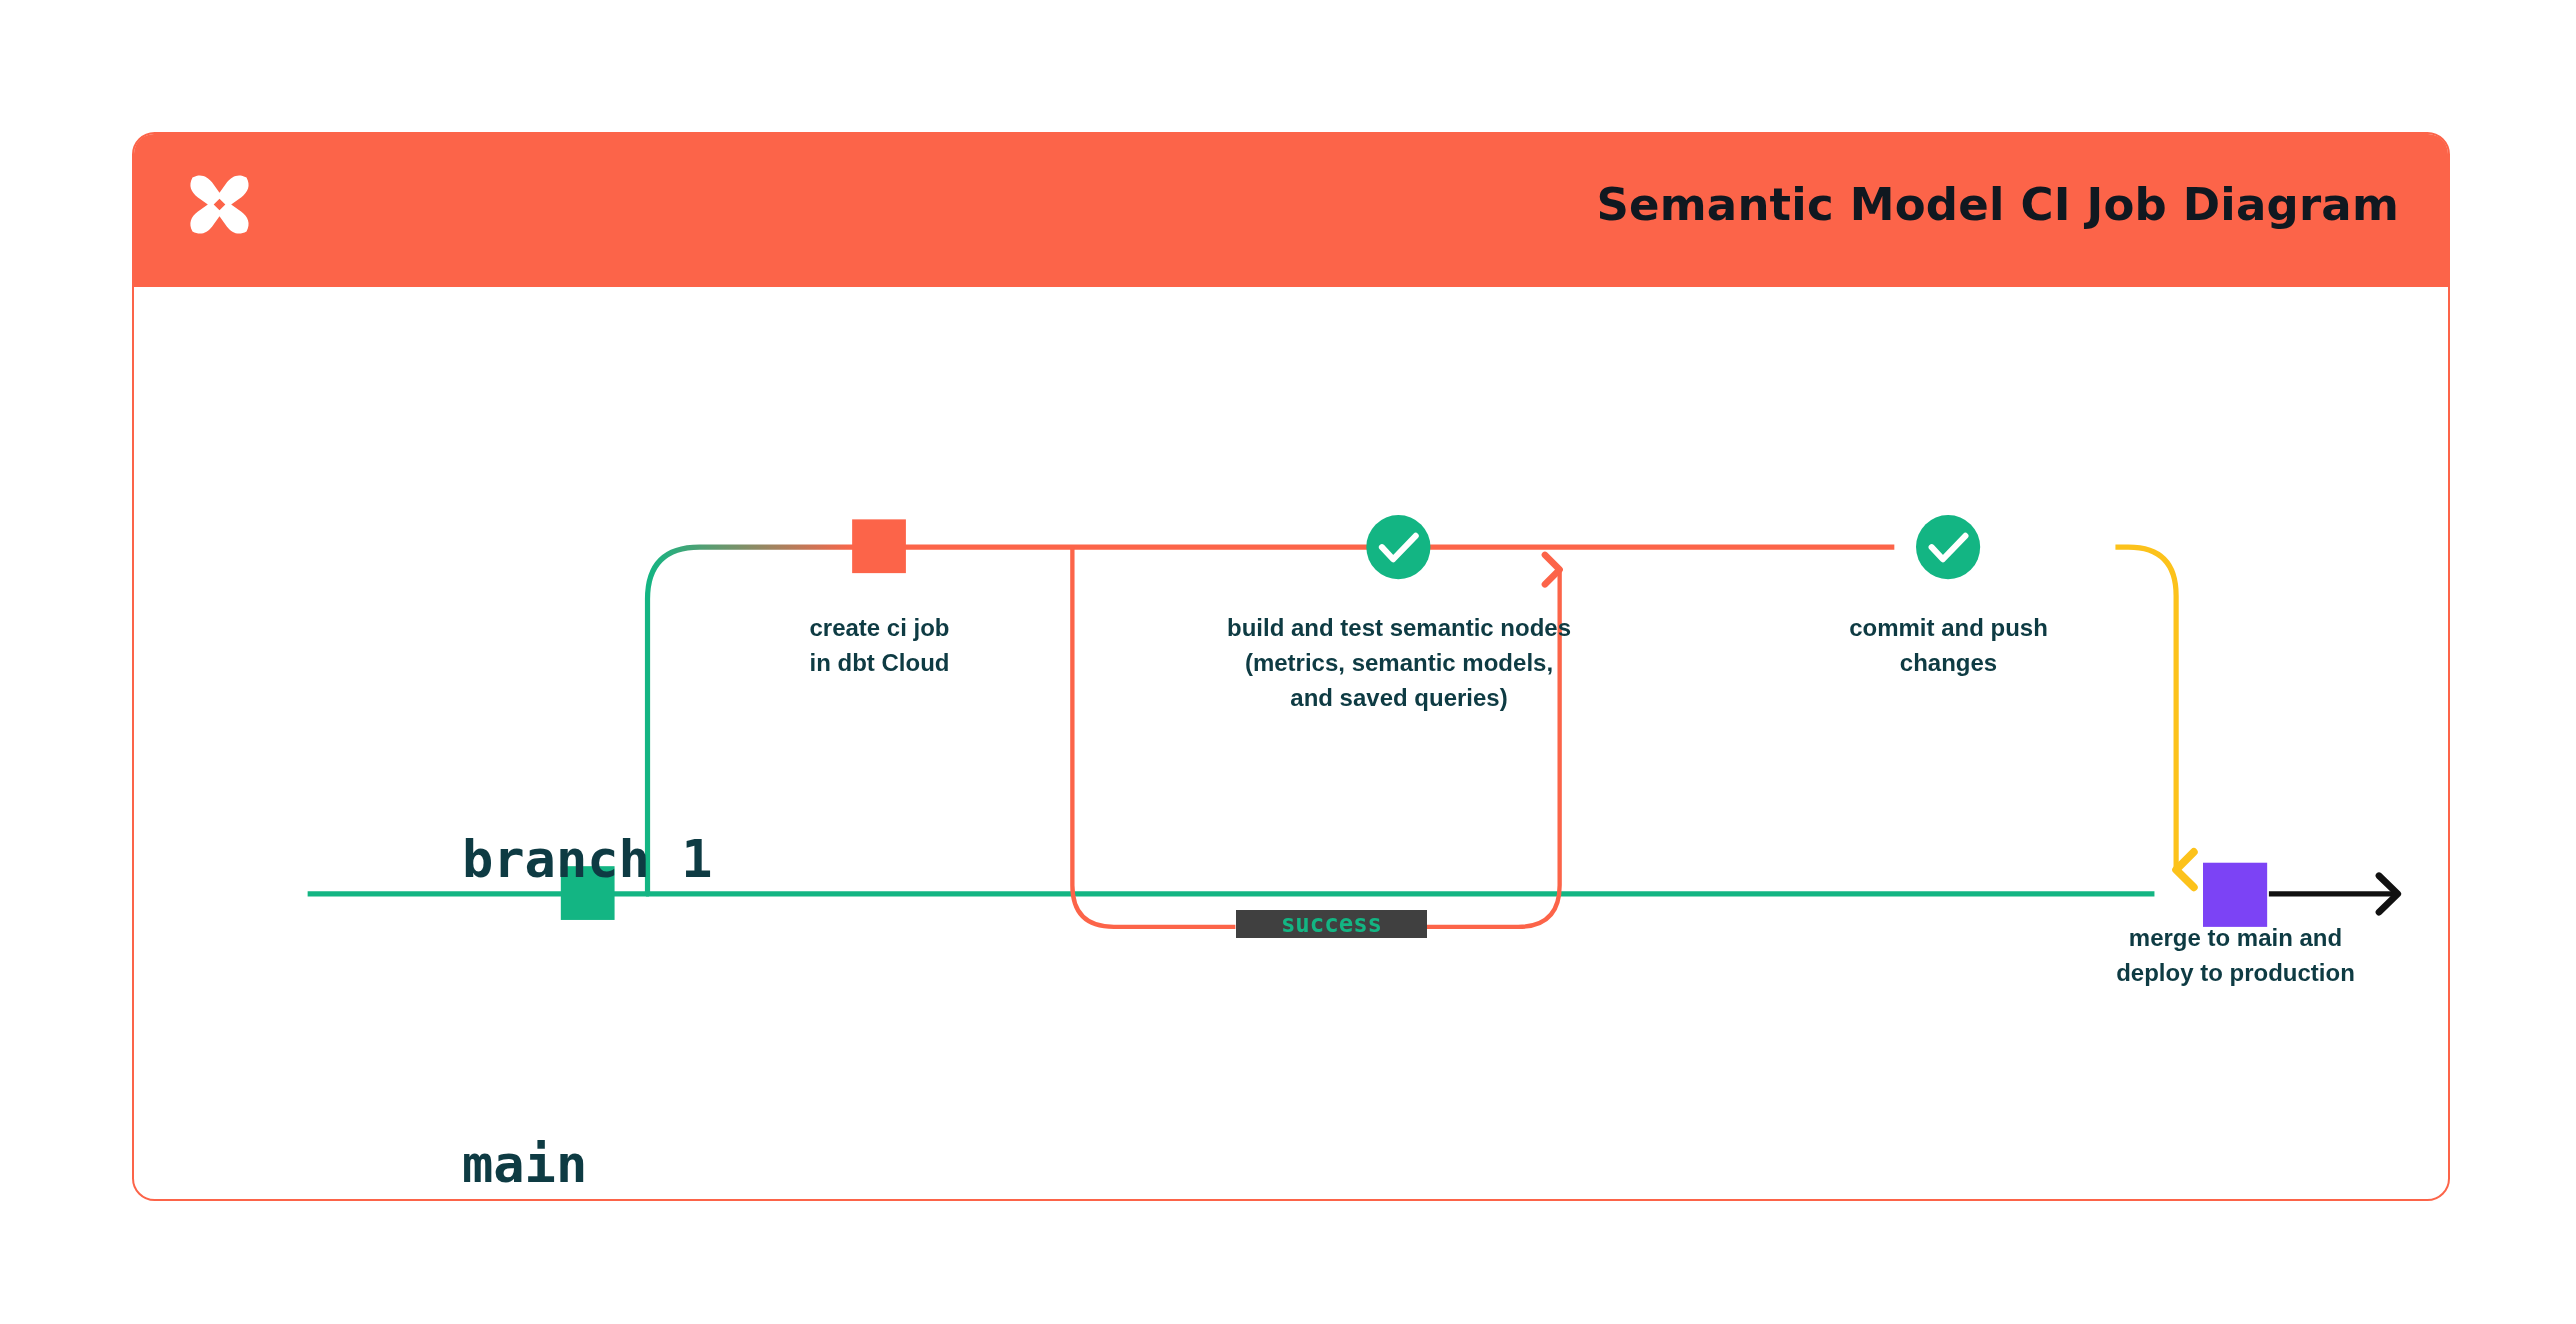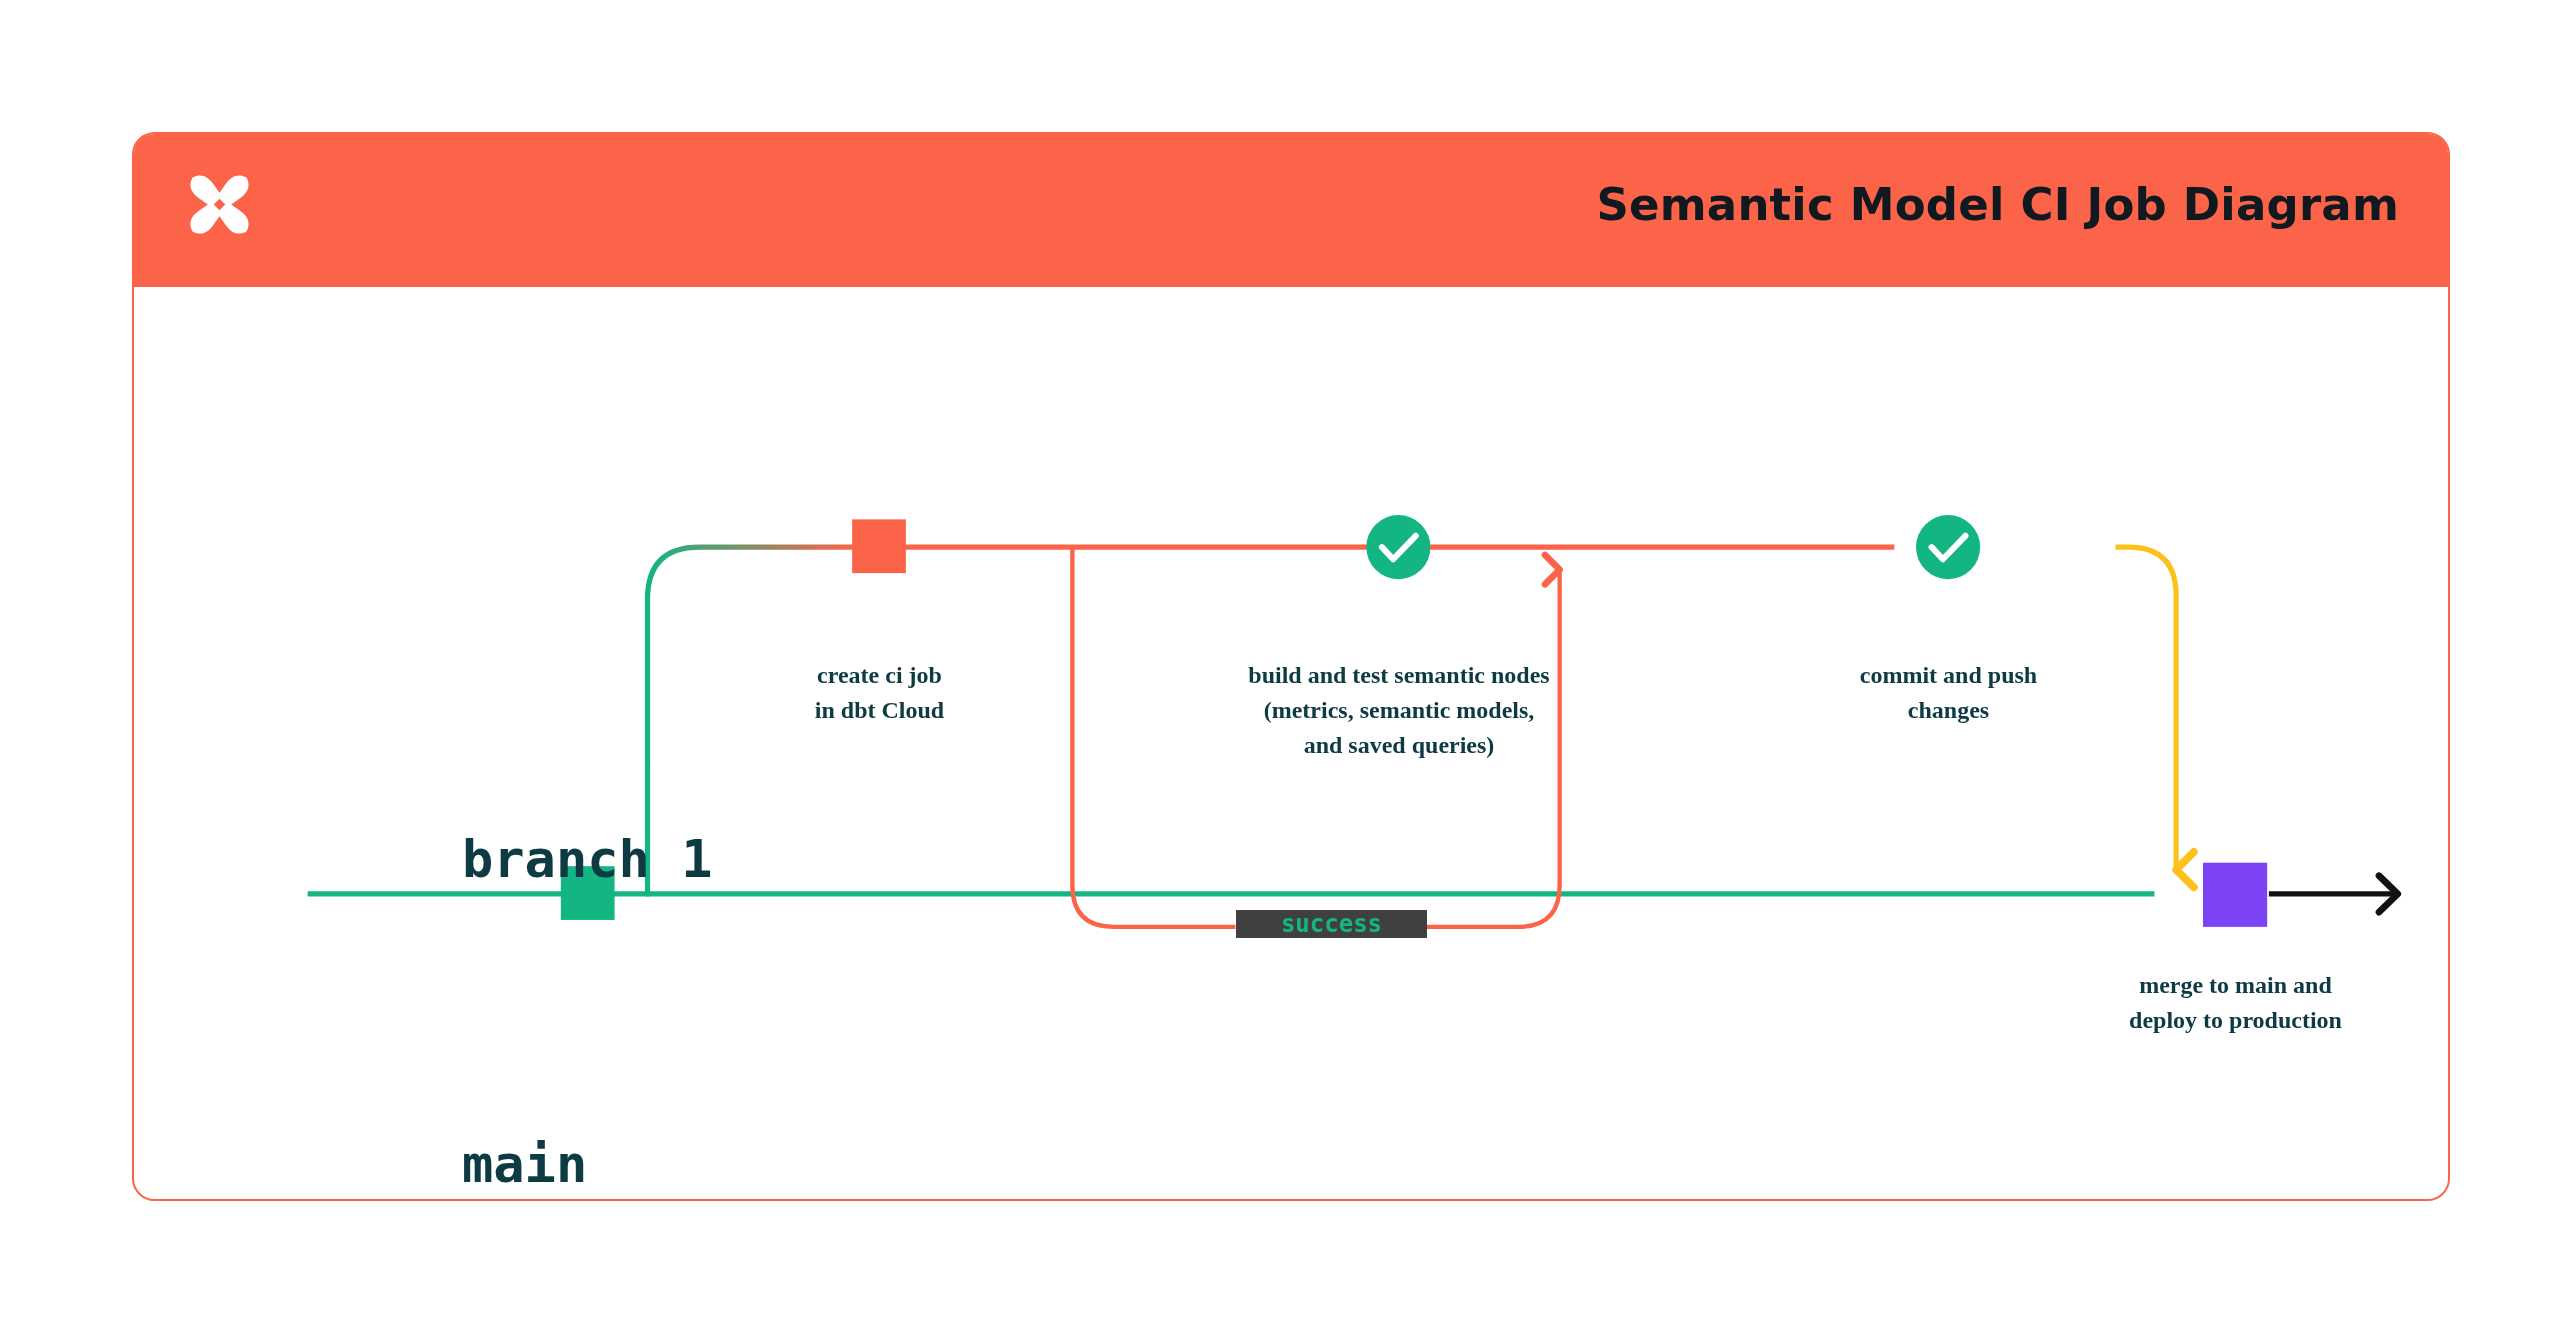--- a/index.html
+++ b/index.html
@@ -76,28 +76,27 @@
   .lane-label {
     position: absolute;
     font-family: "DejaVu Sans Mono", monospace;
     font-size: 52px;
     font-weight: bold;
     color: #0E3B43;
     white-space: nowrap;
   }
   .node-label {
     position: absolute;
-    font-family: Liberation Serif, serif;
+    font-family: Liberation Sans, sans-serif;
     font-size: 24px;
     font-weight: bold;
     color: #0E3B43;
     text-align: center;
     line-height: 1.46;
     white-space: pre;
-    margin-top: 48px;
   }
   .edge-label {
     position: absolute;
     font-family: "DejaVu Sans Mono", monospace;
     font-size: 24px;
     font-weight: bold;
     color: #13B583;
     text-align: center;
     white-space: nowrap;
     background: #404040;

